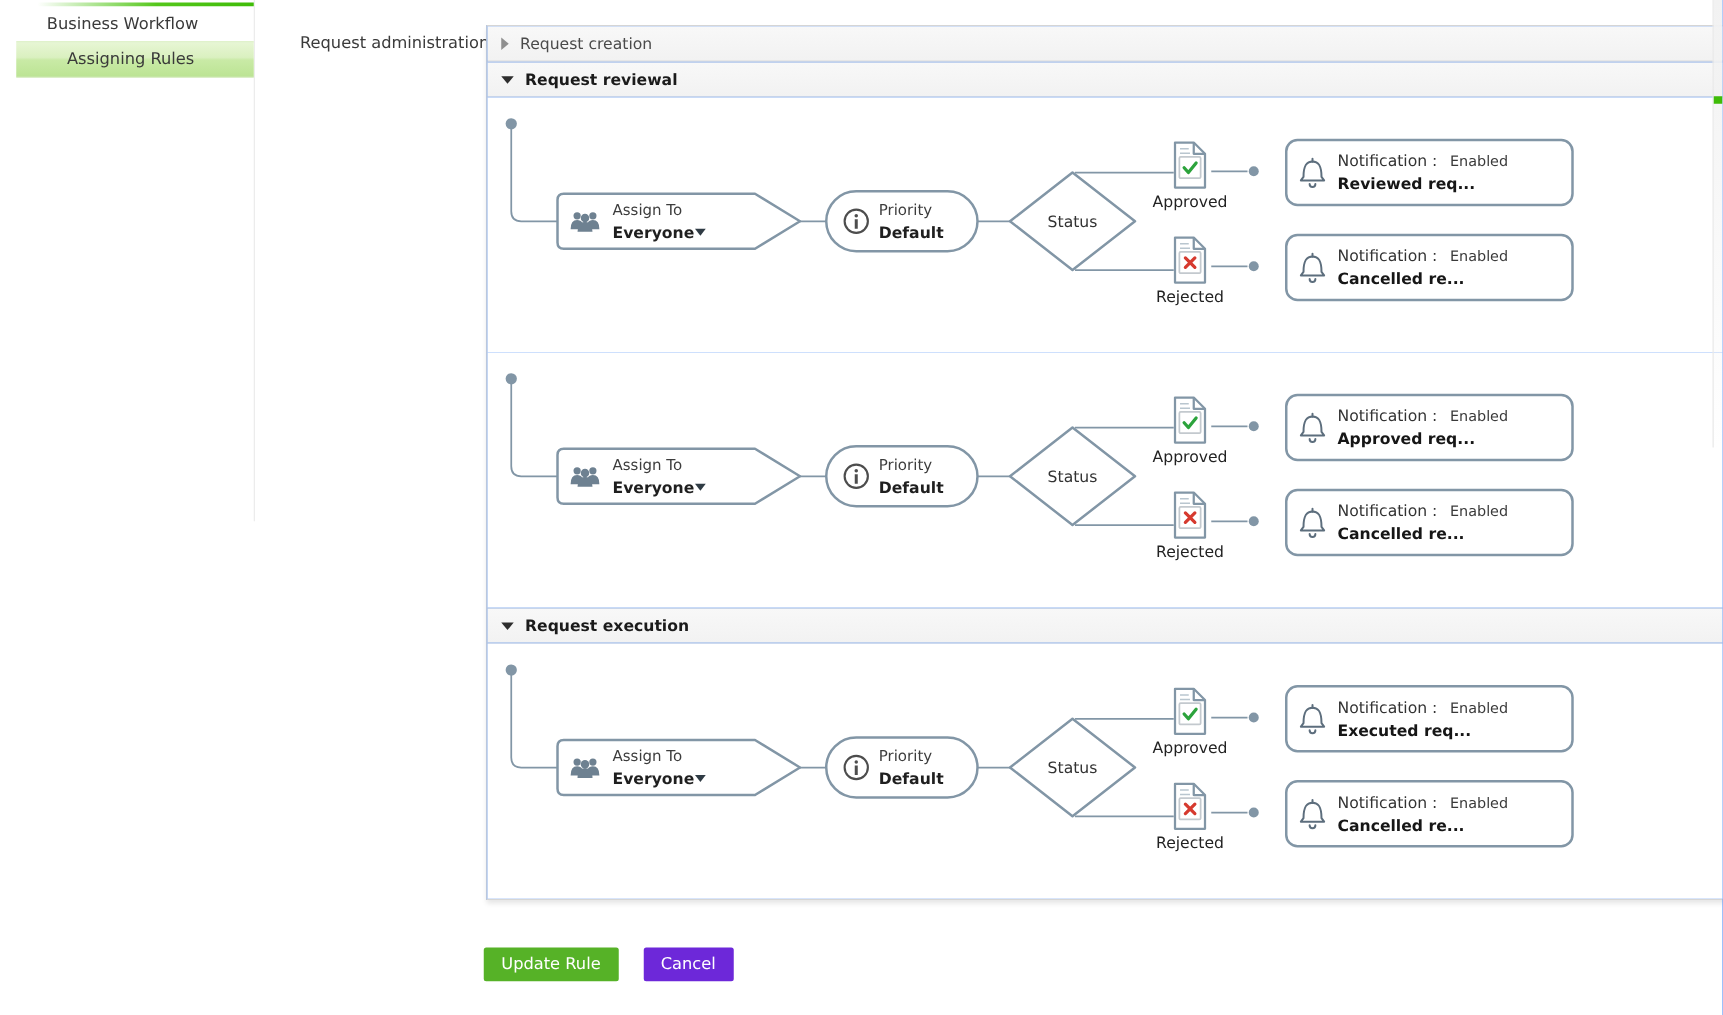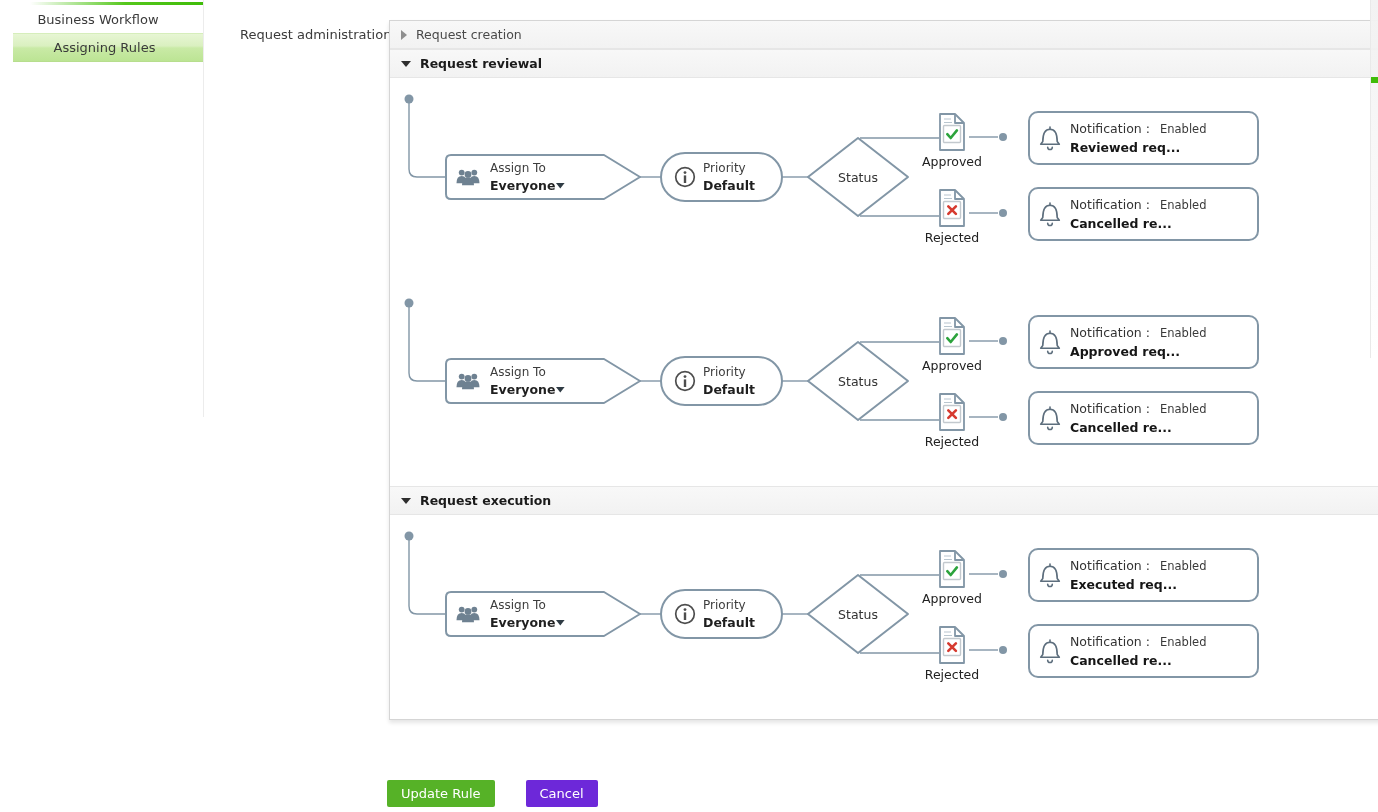--- a/index.html
+++ b/index.html
@@ -26,21 +26,21 @@
     background:linear-gradient(#f8f8f8,#f2f2f2);
     border-top:1px solid #e6e6e6;border-bottom:1px solid #e6e6e6;cursor:pointer}
   .sec-header:first-child{border-top:none}
   .sec-label{font-size:12.5px;font-weight:bold;color:#1b1b1b;margin-left:9px}
   .sec-header.collapsed .sec-label{font-weight:normal;color:#4a4a4a}
   .tri-right{width:0;height:0;border-left:6px solid #8f8f8f;border-top:5px solid transparent;border-bottom:5px solid transparent}
   .tri-down{width:0;height:0;border-top:6px solid #2e2e2e;border-left:5px solid transparent;border-right:5px solid transparent}
   .sec-body{height:204px;background:#fff;position:relative;overflow:hidden}
   svg.flow{display:block}
   
-  .actions{position:absolute;left:387px;top:780px;display:flex;gap:31px}
+  .actions{position:absolute;left:387px;top:758px;display:flex;gap:20px}
   .btn{font-size:13px;color:#fff;border:none;padding:6px 14px;border-radius:2px;
     cursor:pointer;font-family:inherit;line-height:15px}
   .btn-update{background:#56b227}
   .btn-cancel{background:#6d28d9}
   
   .right-strip{position:absolute;right:0;top:0;width:7px;height:358px;
     background:linear-gradient(180deg,#f2f2f2 0%,rgba(242,242,242,0) 100%);
     border-left:1px solid #e9e9e9}
   .right-strip .green-mark{position:absolute;left:0;top:77px;width:7px;height:6px;background:#3fbc08}
   

